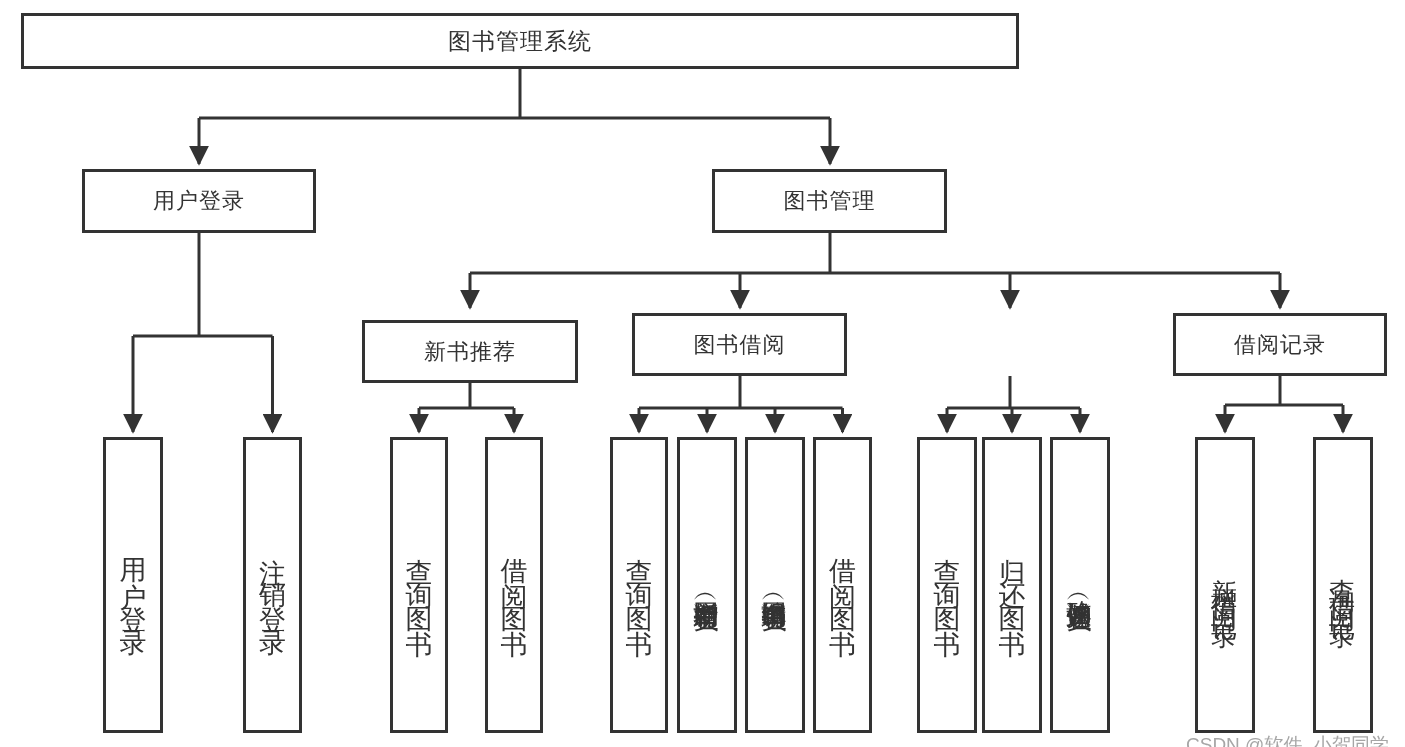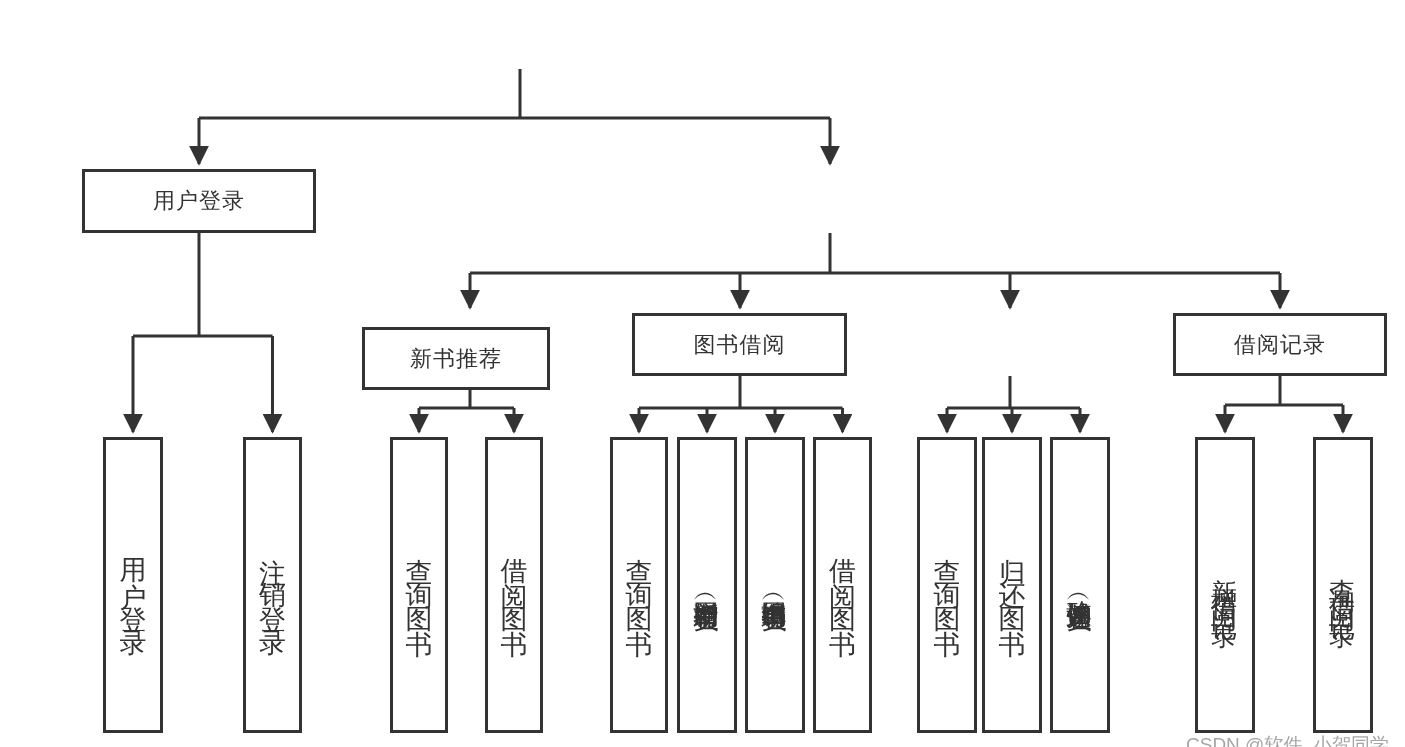--- a/index.html
+++ b/index.html
@@ -41,21 +41,21 @@
     text-orientation: mixed;
     white-space: nowrap;
   }
   .v4 span { font-size: 27px; letter-spacing: 24px; }
   .v6 span { font-size: 26px; letter-spacing: 9px; }
   .v9 span { font-size: 25px; letter-spacing: 1px; }
   
   #n-root   { left: 21px;   top: 13px;  width: 998px; height: 56px; }
   #n-login  { left: 82px;   top: 169px; width: 234px; height: 64px; }
   #n-mgmt   { left: 712px;  top: 169px; width: 235px; height: 64px; }
-  #n-newrec { left: 362px;  top: 327px; width: 188px; height: 63px; }
+  #n-newrec { left: 362px;  top: 320px; width: 216px; height: 63px; }
   #n-borrow { left: 632px;  top: 313px; width: 215px; height: 63px; text-align: center; }
   #n-curr   { left: 903px;  top: 313px; width: 214px; height: 63px; }
   #n-record { left: 1173px; top: 313px; width: 214px; height: 63px; }
   #l1  { left: 103px;  top: 437px; width: 60px; height: 296px; }
   #l2  { left: 243px;  top: 437px; width: 59px; height: 296px; }
   #l3  { left: 390px;  top: 437px; width: 58px; height: 296px; }
   #l4  { left: 485px;  top: 437px; width: 58px; height: 296px; }
   #l5  { left: 610px;  top: 437px; width: 58px; height: 296px; }
   #l6  { left: 677px;  top: 437px; width: 60px; height: 296px; }
   #l7  { left: 745px;  top: 437px; width: 60px; height: 296px; }
@@ -123,23 +123,29 @@
       <path d="M1012,408 V432" marker-end="url(#arrow)"></path>
       <path d="M1080,408 V432" marker-end="url(#arrow)"></path>
 
       <path d="M1280,376 V405"></path>
       <path d="M1225,405 H1343"></path>
       <path d="M1225,405 V432" marker-end="url(#arrow)"></path>
       <path d="M1343,405 V432" marker-end="url(#arrow)"></path>
     </g>
   </svg>
 
+  <div class="box" id="n-root">
+    <span class="hlabel root-label">图书管理系统</span>
+  </div>
 
   <div class="box" id="n-login">
     <span class="hlabel">用户登录</span>
+  </div>
+  <div class="box" id="n-mgmt">
+    <span class="hlabel">图书管理</span>
   </div>
 
   <div class="box" id="n-newrec">
     <span class="hlabel">新书推荐</span>
   </div>
   <div class="box" id="n-borrow">
     <span class="hlabel">图书借阅</span>
   </div>
   <div class="box" id="n-record">
     <span class="hlabel">借阅记录</span>

